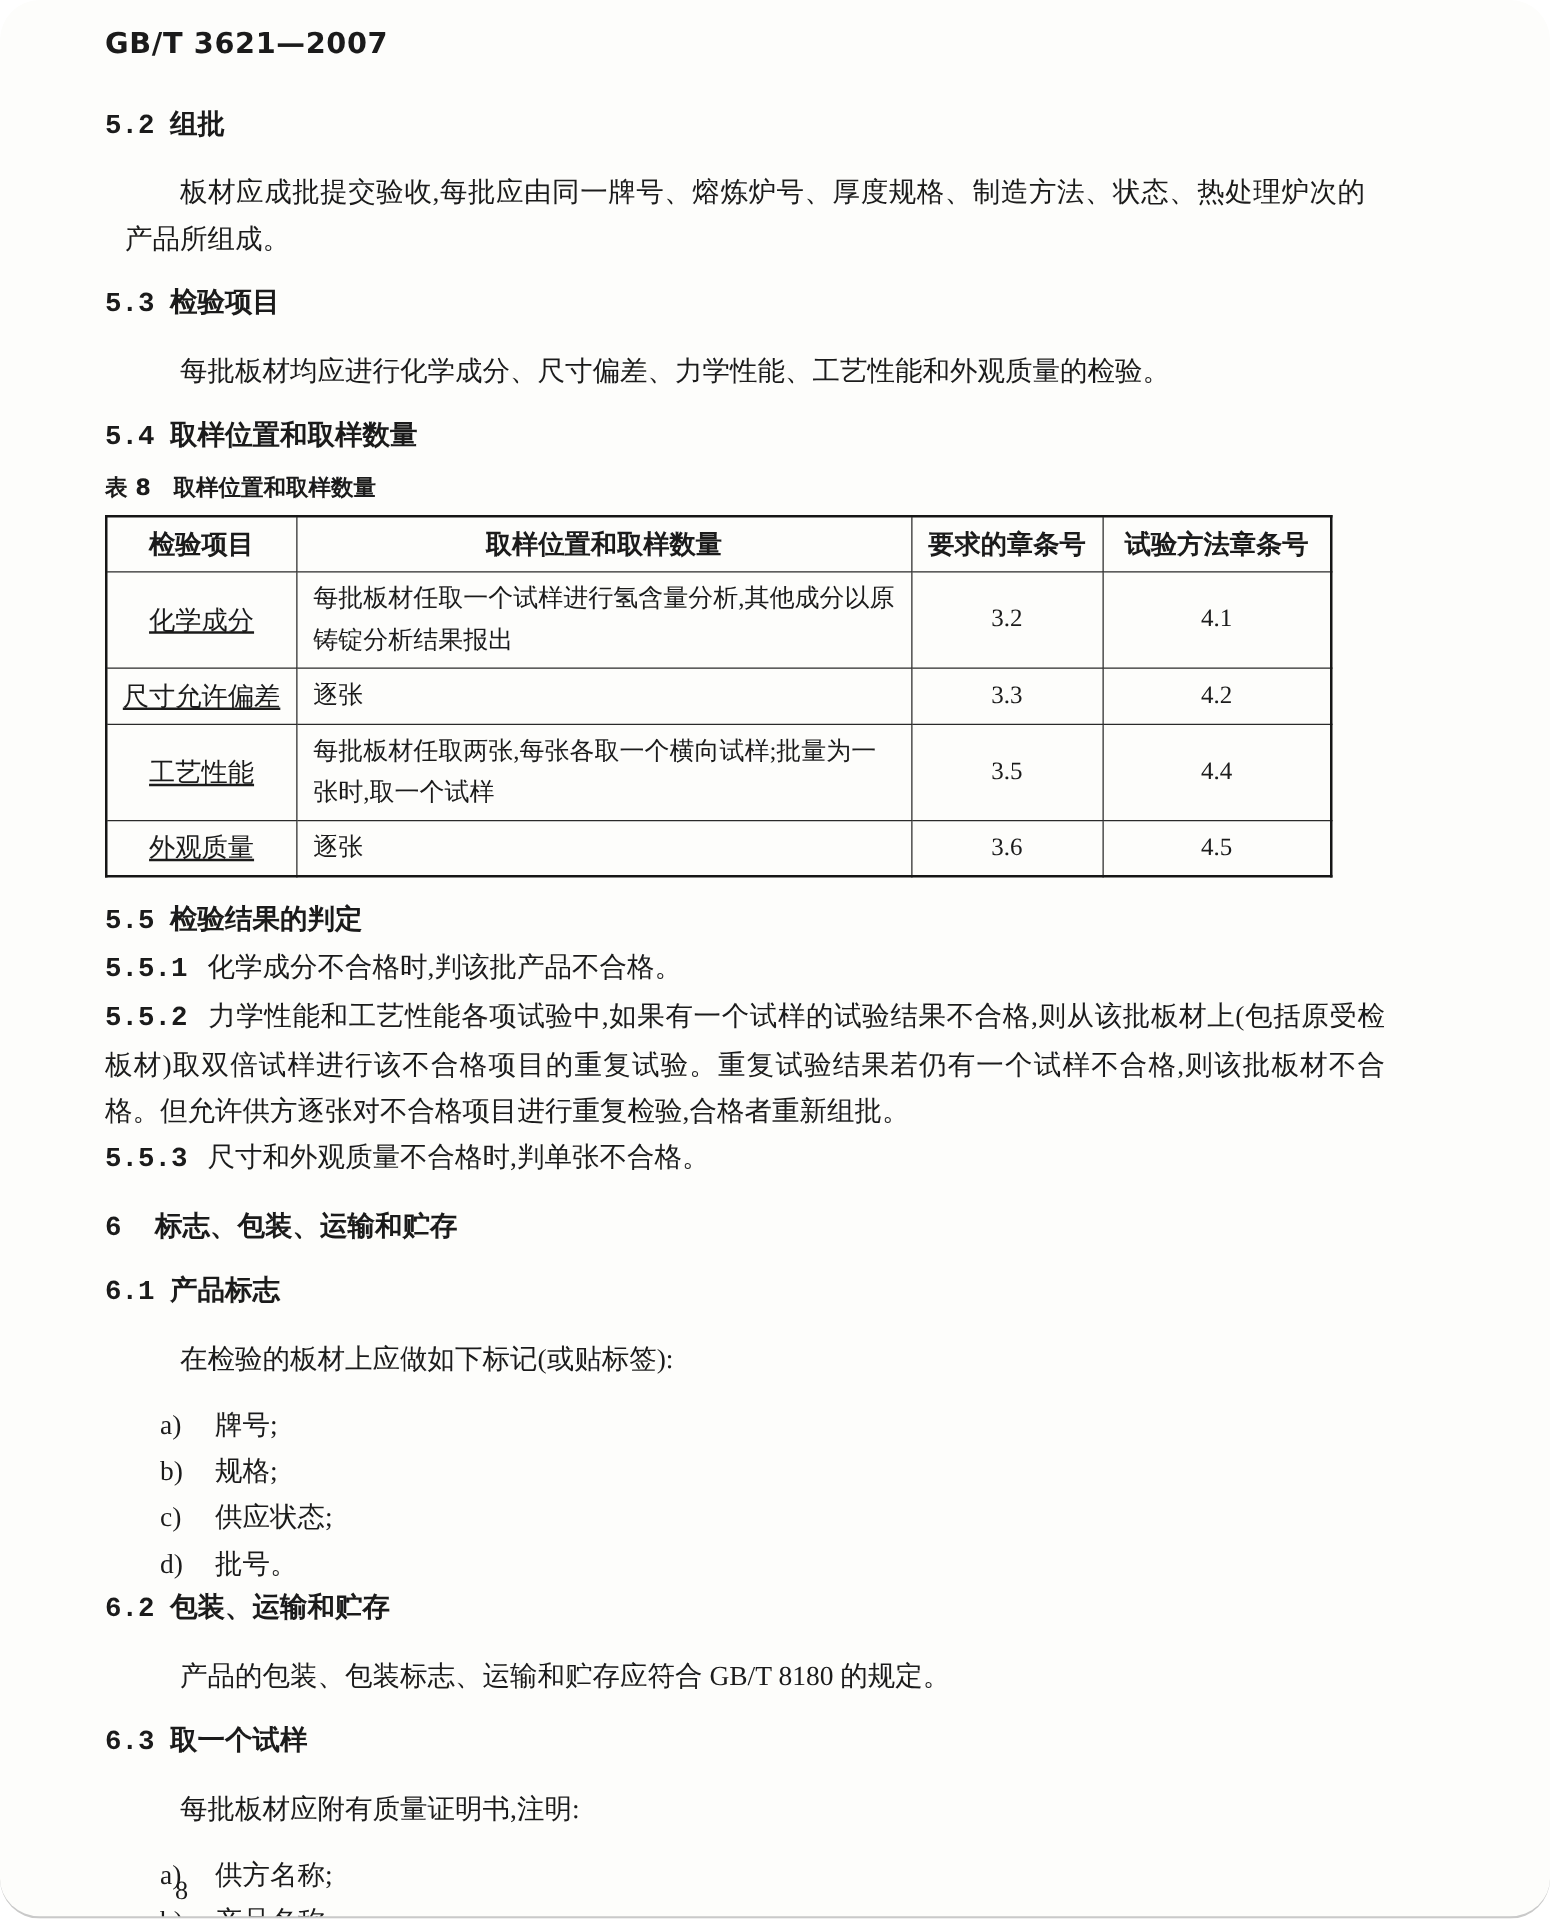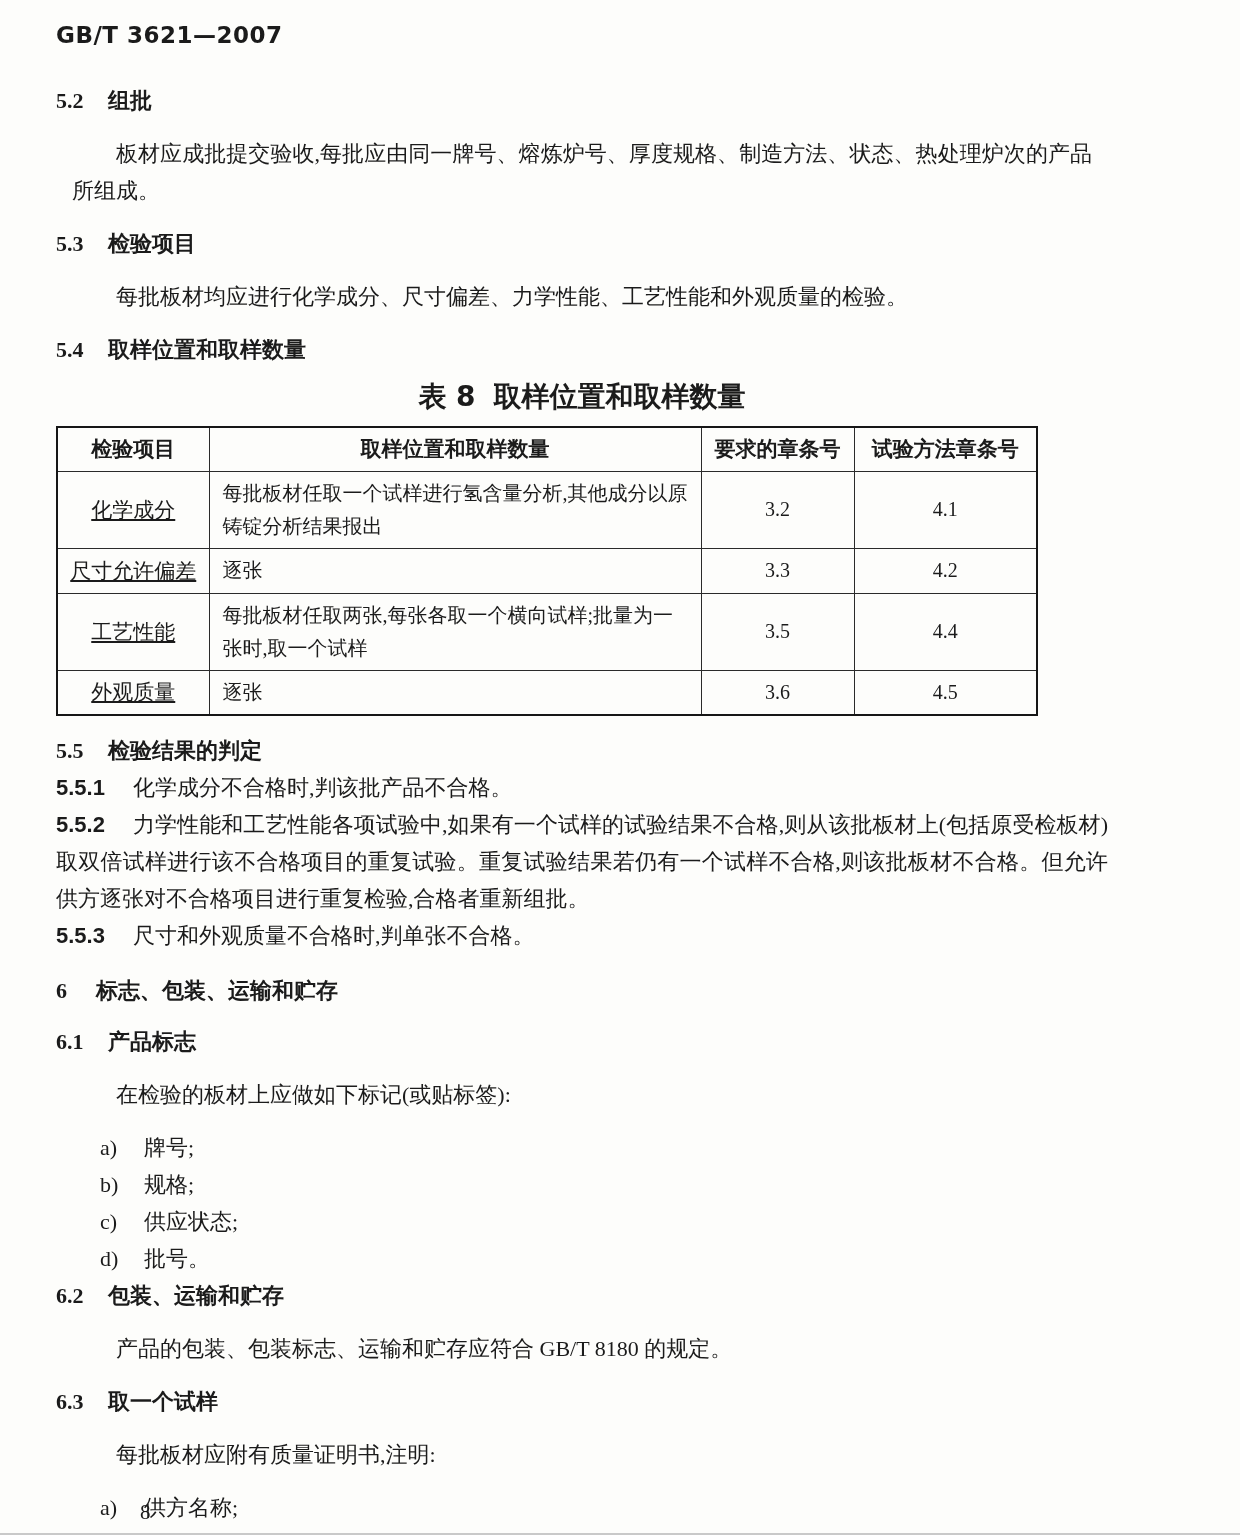--- a/index.html
+++ b/index.html
@@ -4,64 +4,64 @@
 <style>
   html, body { margin: 0; padding: 0; background: #ffffff; }
   .page {
     position: relative;
     width: 1240px;
     height: 1535px;
     margin: 0 auto;
     background: #fdfdfb;
     color: #1b1b1b;
     box-sizing: border-box;
-    padding: 22px 132px 0 56px;
+    padding: 22px 132px 0 84px;
     font-family: "Liberation Serif", "DejaVu Serif", serif;
     font-size: 22px;
     overflow: hidden;
     border-bottom: 2px solid #c9c9c9;
+    border-radius: 32px;
   }
   .doc-header {
     font-family: "DejaVu Sans", "Liberation Sans", sans-serif;
     font-weight: 700;
     font-size: 23px;
     letter-spacing: 0.5px;
     margin: 0 0 34px 0;
   }
   .sec-heading {
-    font-family: Liberation Serif, serif;
+    font-family: Liberation Mono, monospace;
     font-weight: 700;
     font-size: 22px;
     line-height: 37px;
     margin: 0;
   }
   .sec-heading .sec-num { display: inline-block; min-width: 52px; }
   .sec-heading.top-level { margin-top: 18px; margin-bottom: 14px; }
   .sec-heading.top-level .sec-num { min-width: 40px; }
   .para {
     margin: 16px;
     line-height: 37px;
     text-indent: 2em;
     text-align: justify;
   }
   .clause { margin: 0; line-height: 37px; text-align: justify; }
   .clause-num {
-    font-family: Liberation Sans, sans-serif;
+    font-family: Liberation Mono, monospace;
     font-weight: 700;
-    margin-right: 28px;
+    margin-right: 16px;
     white-space: nowrap;
   }
   .list { margin: 0; padding: 0; list-style: none; }
   .list li { line-height: 37px; padding-left: 44px; }
   .item-letter { display: inline-block; width: 44px; }
   .table-caption {
-    text-align: center;
     font-family: "DejaVu Sans", "Liberation Sans", sans-serif;
     font-weight: 700;
-    font-size: 28px;
+    font-size: 18px;
     margin: 10px 0 10px 0;
   }
   .table-caption .cap-num { margin-right: 18px; }
   table.sample-table {
     border-collapse: collapse;
     width: 980px;
     table-layout: fixed;
     font-size: 20px;
     border: 2px solid #161616;
     margin-bottom: 16px;

